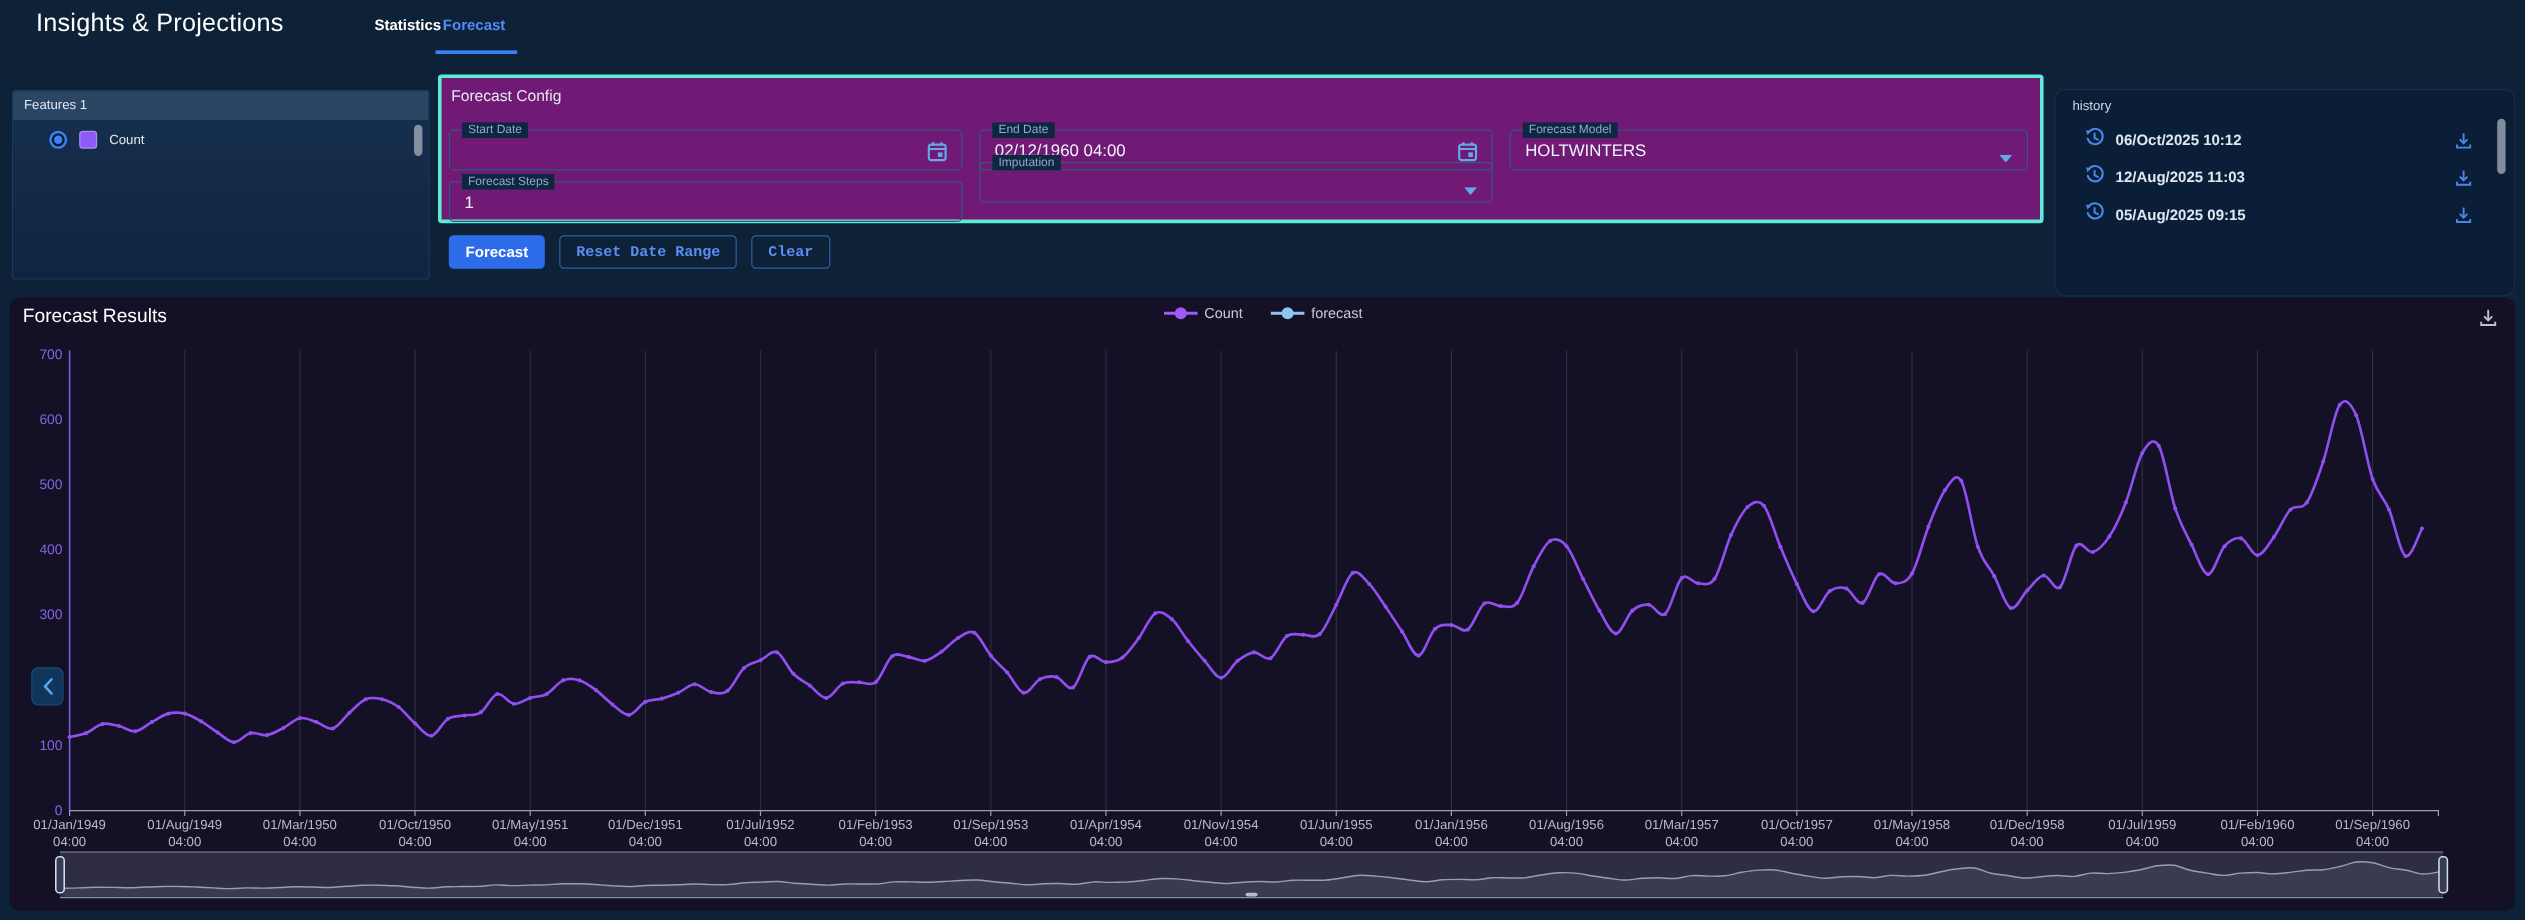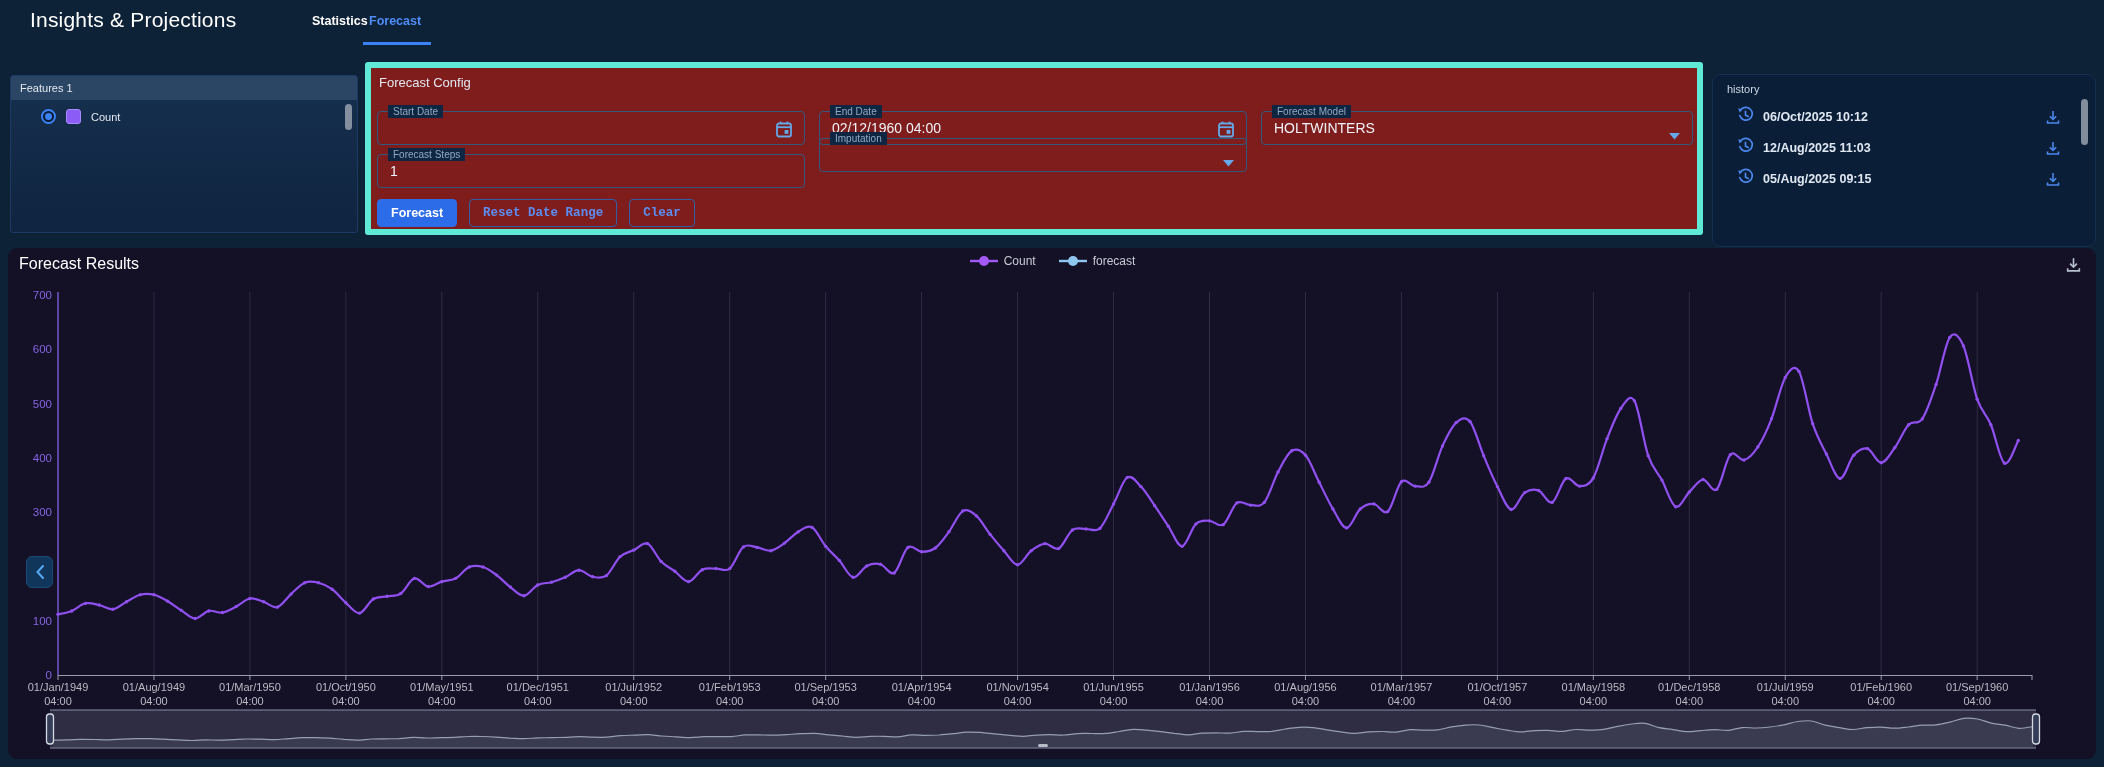--- a/index.html
+++ b/index.html
@@ -22,21 +22,21 @@
   .features-header { height:24px; background:#2b4564; display:flex; align-items:center; padding-left:9px; font-size:11px; color:#e3e9f0; border-radius:2px 2px 0 0; }
   .feature-row { display:flex; align-items:center; gap:10px; padding:9px 0 0 30px; }
   .radio-outer { width:15px; height:15px; border:2px solid #3b82f6; border-radius:50%; display:flex; align-items:center; justify-content:center; background:#0b1a30; cursor:pointer; }
   .radio-dot { width:7px; height:7px; background:#3b82f6; border-radius:50%; }
   .swatch { width:15px; height:15px; background:#8b5cf6; border:1px solid #a78bfa; border-radius:3px; }
   .feature-label { font-size:11px; color:#e3e9f0; }
   .scroll-thumb { position:absolute; background:#97a0ae; border-radius:4px; opacity:.85; }
   .features-thumb { right:5px; top:28px; width:7px; height:26px; }
 
   
-  .config-panel { left:365px; top:62px; width:1338px; height:173px; background:#7f1d1d; border:6px solid #5eead4; }
+  .config-panel { left:365px; top:62px; width:1338px; height:124px; background:#701a75; border:3px solid #5eead4; }
   .config-title { position:absolute; left:8px; top:7px; font-size:13px; color:#e2e9f1; }
   .field { position:absolute; height:34px; border:1px solid #33587f; border-radius:4px; cursor:text; }
   .field-label { position:absolute; top:-7px; left:10px; font-size:10px; color:#93a9c2; background:#0f2642; padding:0 5px; line-height:13px; }
   .field-value { padding:8px 12px 0 12px; font-size:14px; color:#eef3f8; white-space:nowrap; }
   .field-icon { position:absolute; right:10px; top:7px; }
   .caret-icon { position:absolute; right:12px; top:14px; }
   .f-start  { left:6px;   top:43px; width:428px; }
   .f-end    { left:448px; top:43px; width:428px; }
   .f-model  { left:890px; top:43px; width:432px; cursor:pointer; }
   .f-steps  { left:6px;   top:86px; width:428px; }

